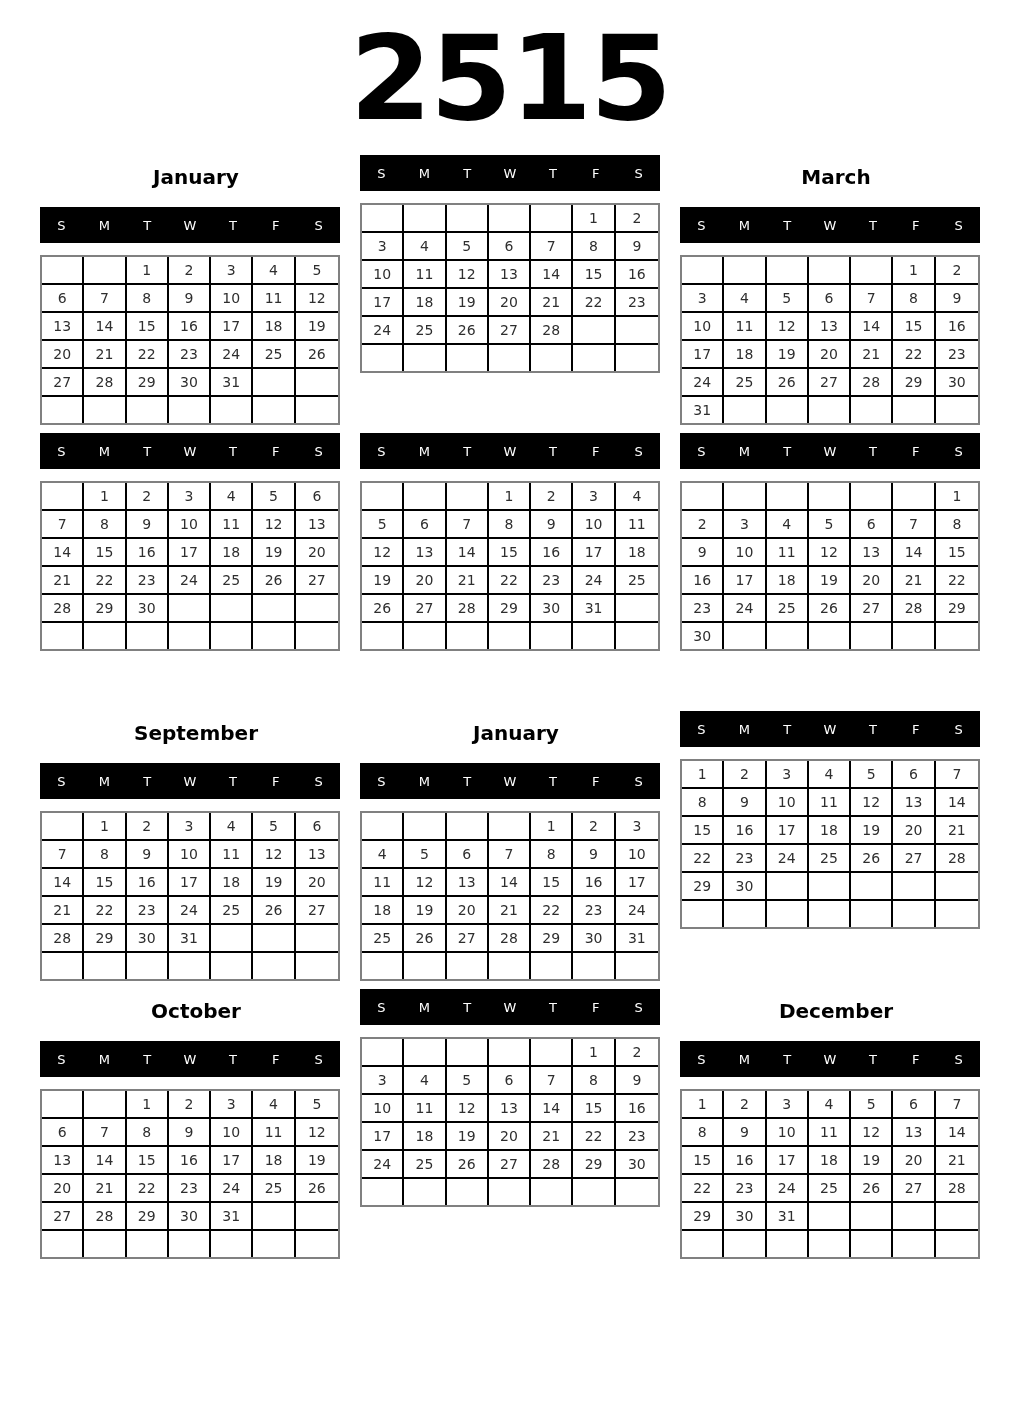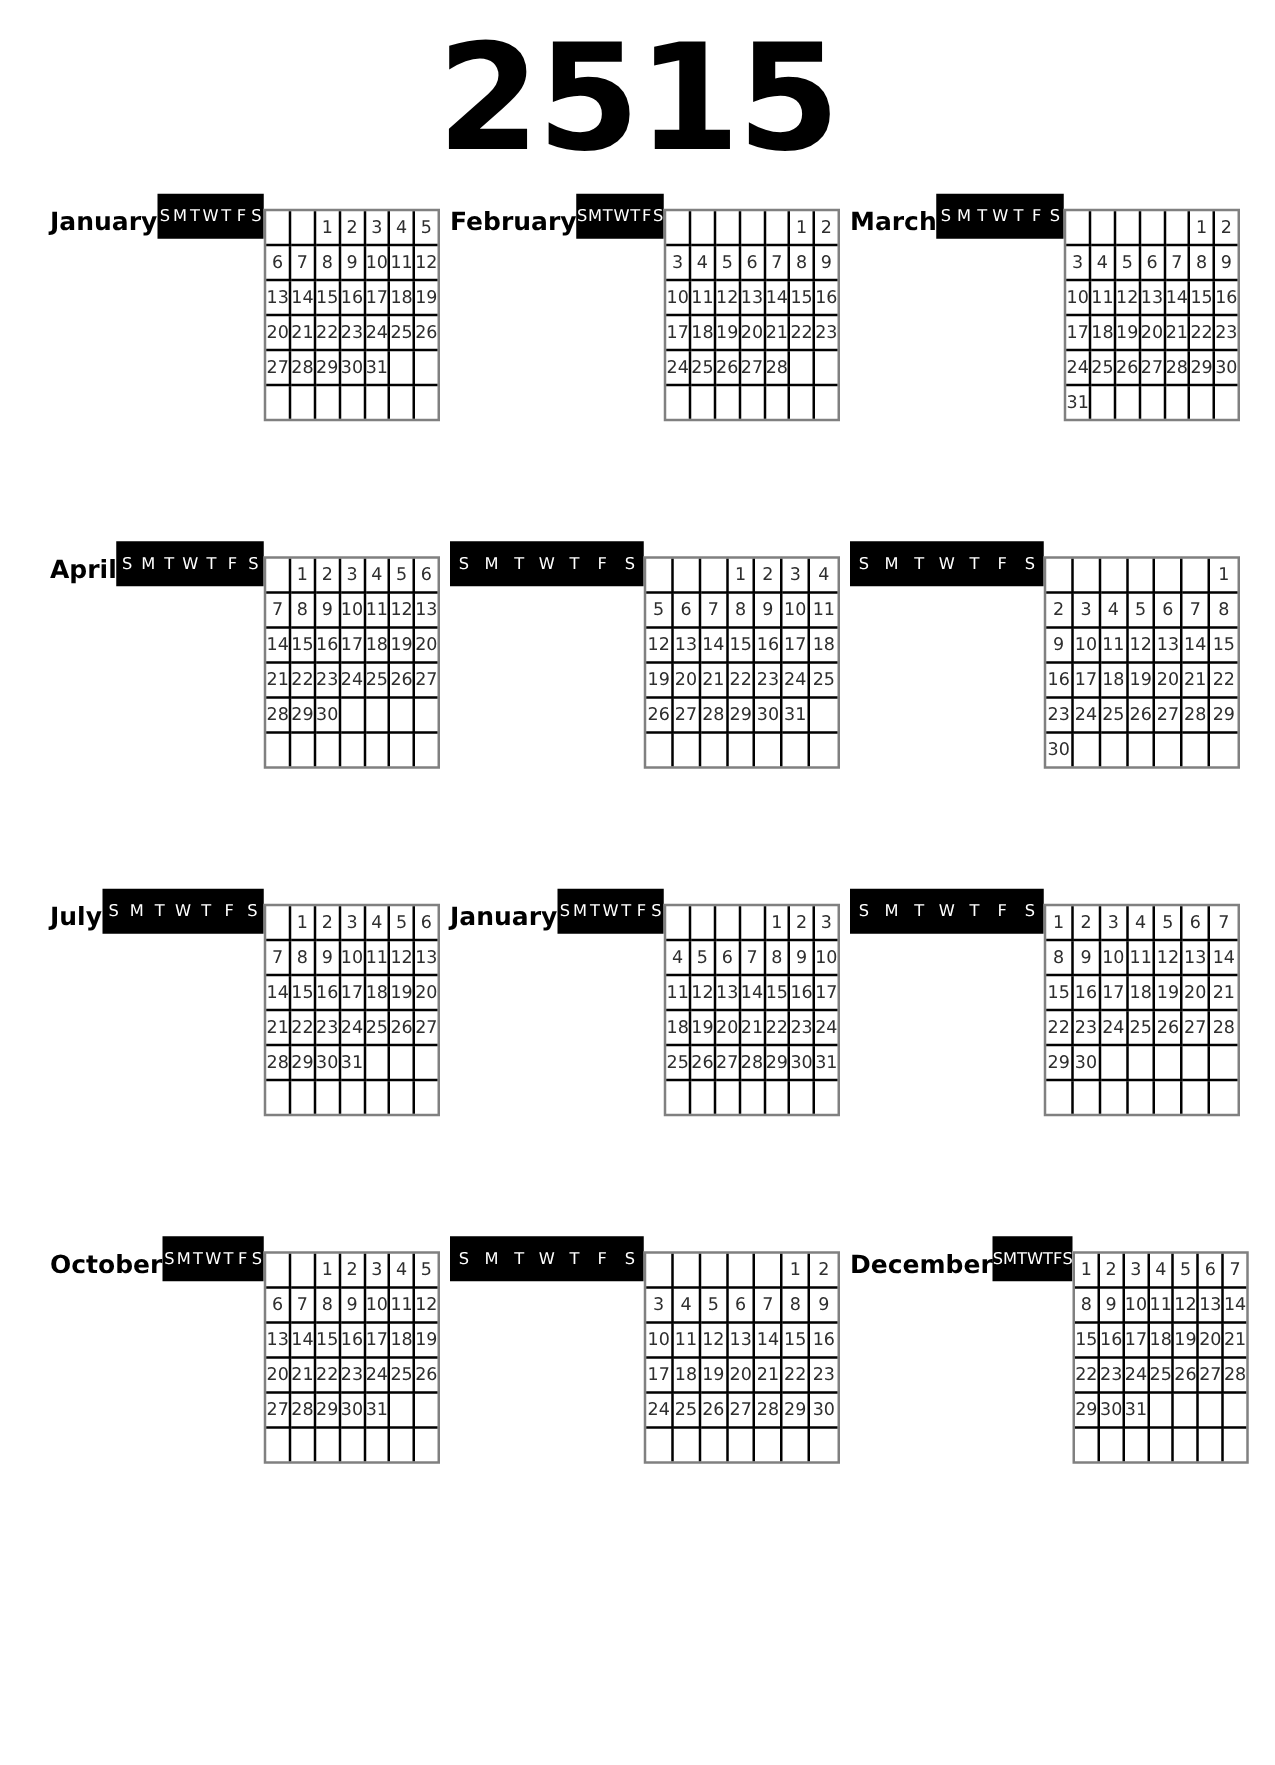--- a/index.html
+++ b/index.html
@@ -25,21 +25,21 @@
   }
   .months{
     display:grid;
     grid-template-columns:repeat(3,300px);
     grid-auto-rows:270px;
     column-gap:20px;row-gap:8px;
     margin:0 40px;
   }
   .month{
     width:312px;height:270px;
-    display:flex;flex-direction:row;
+    display:flex;flex-direction:column;
   }
   .month-name{
     height:52px;padding-bottom:8px;
     display:flex;align-items:center;justify-content:center;
     font-size:20px;font-weight:bold;color:var(--title-text);
   }
   .weekday-bar{
     height:36px;width:300px;
     background:var(--header-bg);
     display:grid;grid-template-columns:repeat(7,1fr);
@@ -123,21 +123,20 @@
           <div class="cell"></div>
           <div class="cell"></div>
           <div class="cell"></div>
           <div class="cell"></div>
           <div class="cell"></div>
           <div class="cell"></div>
         </div>
   </section>
 
   <section class="month">
-    <h2 class="month-name">February</h2>
     <div class="weekday-bar">
           <span class="wd">S</span>
           <span class="wd">M</span>
           <span class="wd">T</span>
           <span class="wd">W</span>
           <span class="wd">T</span>
           <span class="wd">F</span>
           <span class="wd">S</span>
         </div>
     <div class="date-grid">
@@ -237,21 +236,20 @@
           <div class="cell"></div>
           <div class="cell"></div>
           <div class="cell"></div>
           <div class="cell"></div>
           <div class="cell"></div>
           <div class="cell"></div>
         </div>
   </section>
 
   <section class="month">
-    <h2 class="month-name">April</h2>
     <div class="weekday-bar">
           <span class="wd">S</span>
           <span class="wd">M</span>
           <span class="wd">T</span>
           <span class="wd">W</span>
           <span class="wd">T</span>
           <span class="wd">F</span>
           <span class="wd">S</span>
         </div>
     <div class="date-grid">
@@ -406,21 +404,21 @@
           <div class="cell"></div>
           <div class="cell"></div>
           <div class="cell"></div>
           <div class="cell"></div>
           <div class="cell"></div>
           <div class="cell"></div>
         </div>
   </section>
 
   <section class="month">
-    <h2 class="month-name">July</h2>
+    <h2 class="month-name">September</h2>
     <div class="weekday-bar">
           <span class="wd">S</span>
           <span class="wd">M</span>
           <span class="wd">T</span>
           <span class="wd">W</span>
           <span class="wd">T</span>
           <span class="wd">F</span>
           <span class="wd">S</span>
         </div>
     <div class="date-grid">

